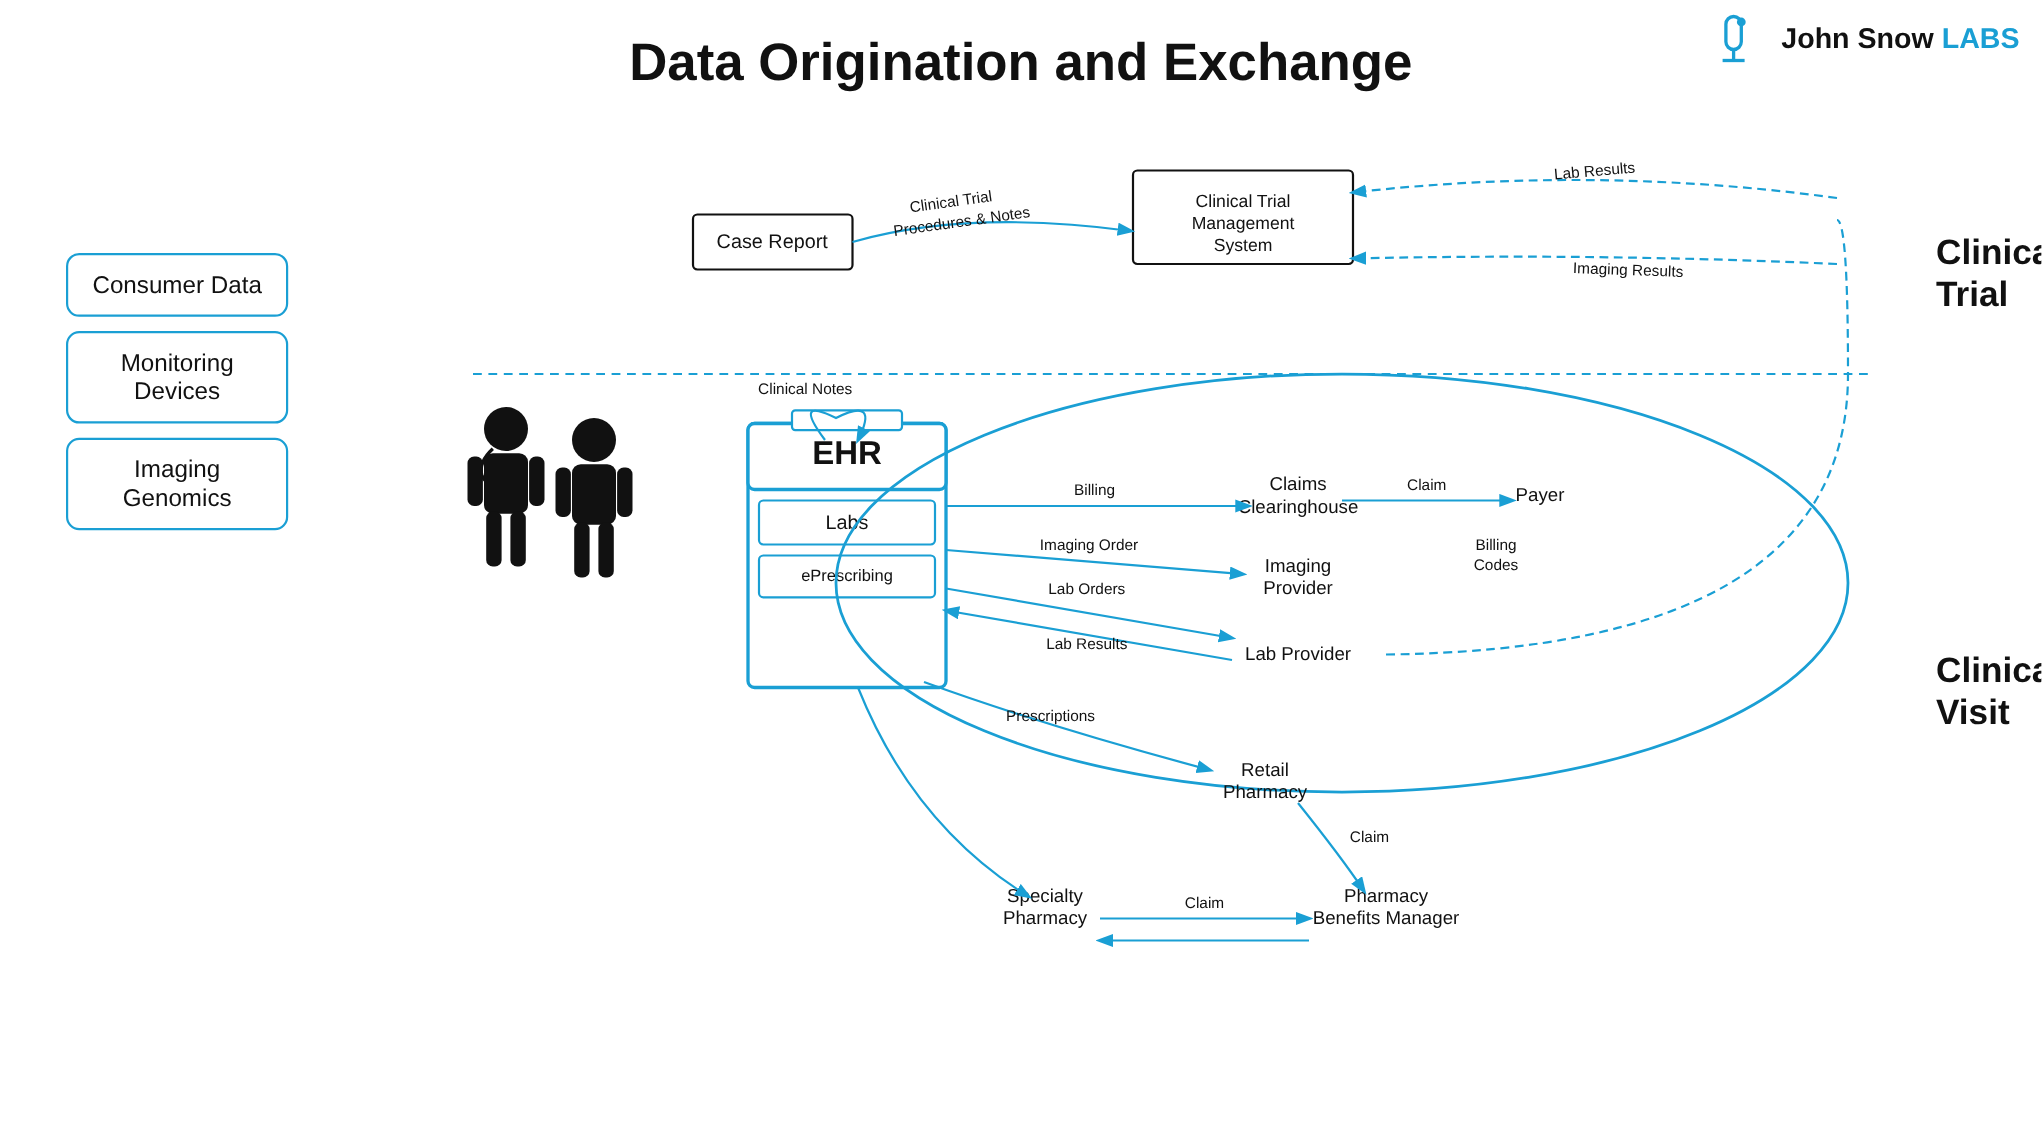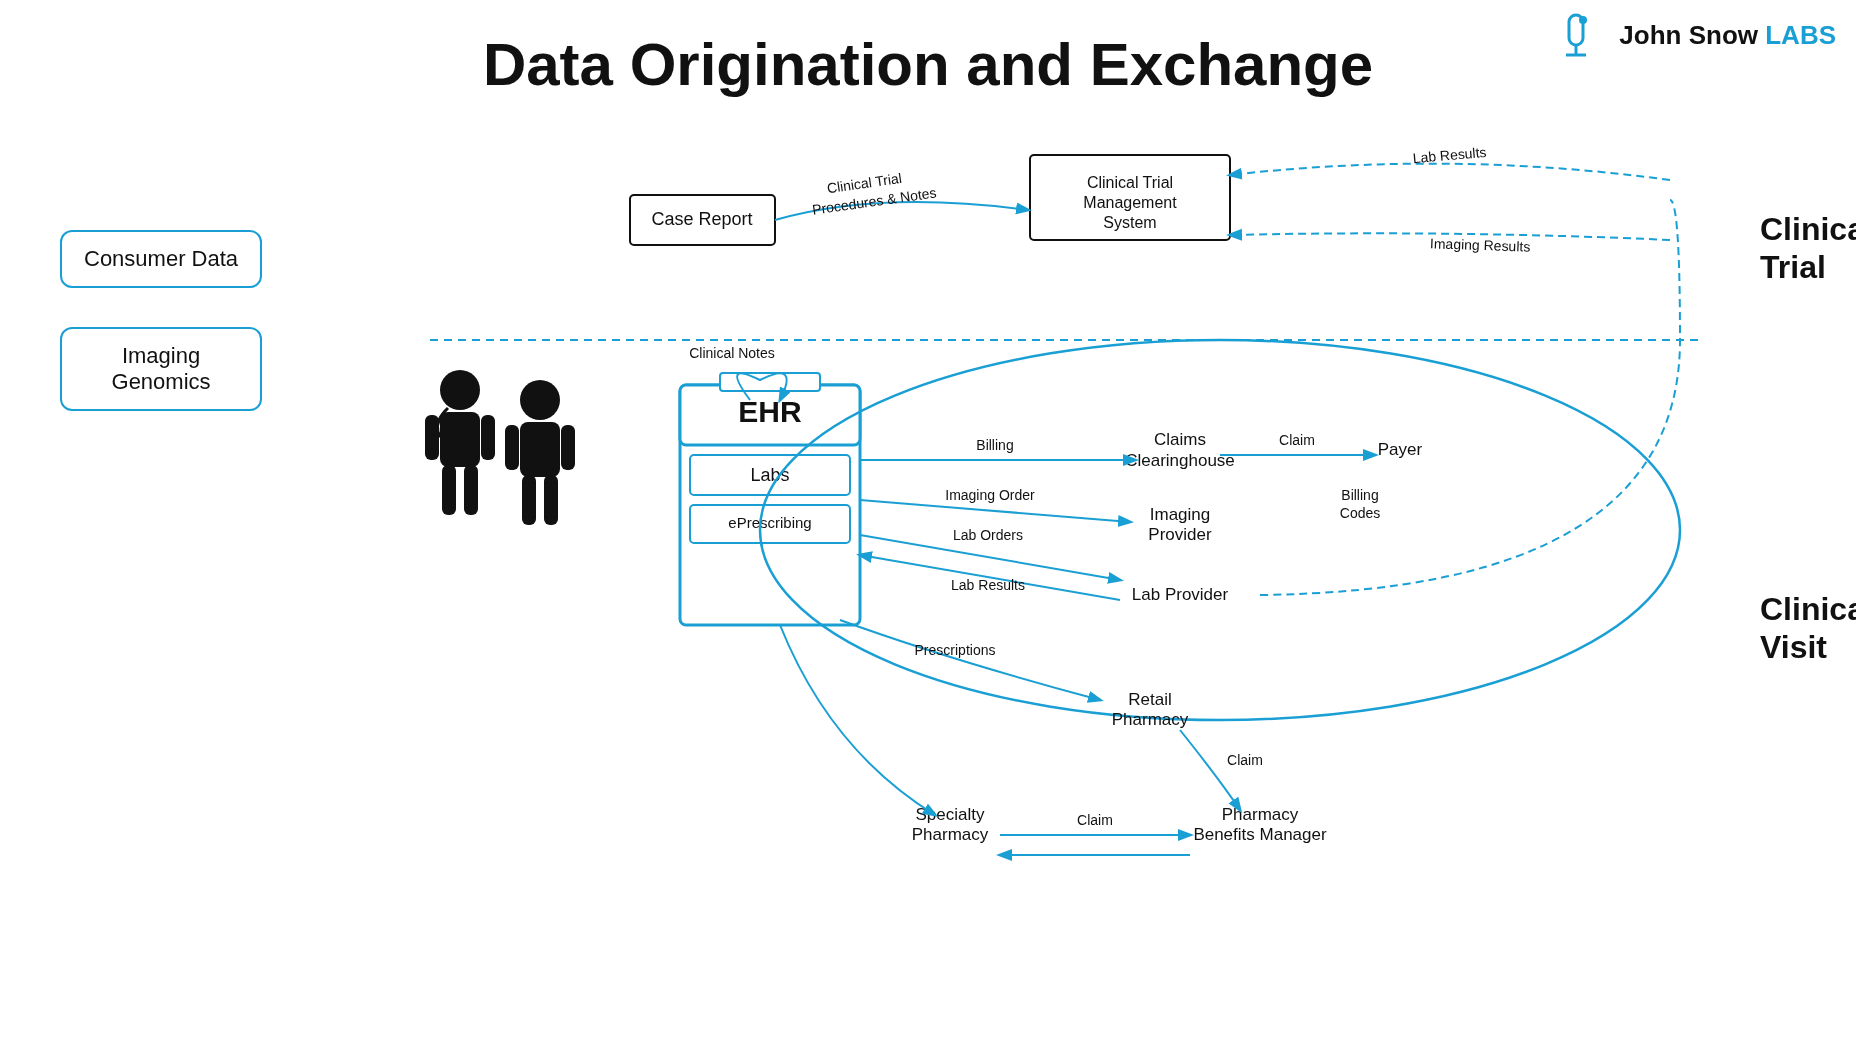--- a/index.html
+++ b/index.html
@@ -8,21 +8,21 @@
       height: 1040px;
       background: #ffffff;
       font-family: Arial, sans-serif;
       overflow: hidden;
       position: relative;
     }
 
     
     .page-title {
       text-align: center;
-      font-size: 60px;
+      font-size: 48px;
       font-weight: bold;
       padding-top: 30px;
       color: #111;
     }
 
     
     .logo-area {
       position: absolute;
       top: 10px;
       right: 20px;
@@ -35,21 +35,21 @@
       height: 50px;
     }
 
     
     .sidebar {
       position: absolute;
       left: 60px;
       top: 230px;
       display: flex;
       flex-direction: column;
-      gap: 39px;
+      gap: 13px;
     }
     .sidebar-box {
       border: 2px solid #1a9fd4;
       border-radius: 12px;
       padding: 14px 22px;
       font-size: 22px;
       font-weight: 500;
       color: #111;
       background: #fff;
       min-width: 200px;
@@ -77,20 +77,22 @@
   </svg>
   <div style="font-size:26px;font-weight:bold;">
     <span style="color:#111;">John Snow </span><span style="color:#1a9fd4;">LABS</span>
   </div>
 </div>
 
 <div class="page-title">Data Origination and Exchange</div>
 
 <div class="sidebar">
   <div class="sidebar-box">Consumer Data</div>
+  <div class="sidebar-box" style="white-space:pre-line;">Monitoring
+Devices</div>
   <div class="sidebar-box" style="white-space:pre-line;">Imaging
 Genomics</div>
 </div>
 
 <svg class="main-svg" viewBox="0 0 1556 1040" preserveAspectRatio="xMidYMid meet" style="position:absolute;top:0;left:300px;width:1556px;height:1040px;">
 
   <line x1="130" y1="340" x2="1400" y2="340" stroke="#1a9fd4" stroke-width="2" stroke-dasharray="8,6"></line>
 
   <text x="1460" y="240" font-size="32" font-weight="bold" fill="#111" text-anchor="start">Clinical</text>
   <text x="1460" y="278" font-size="32" font-weight="bold" fill="#111" text-anchor="start">Trial</text>

